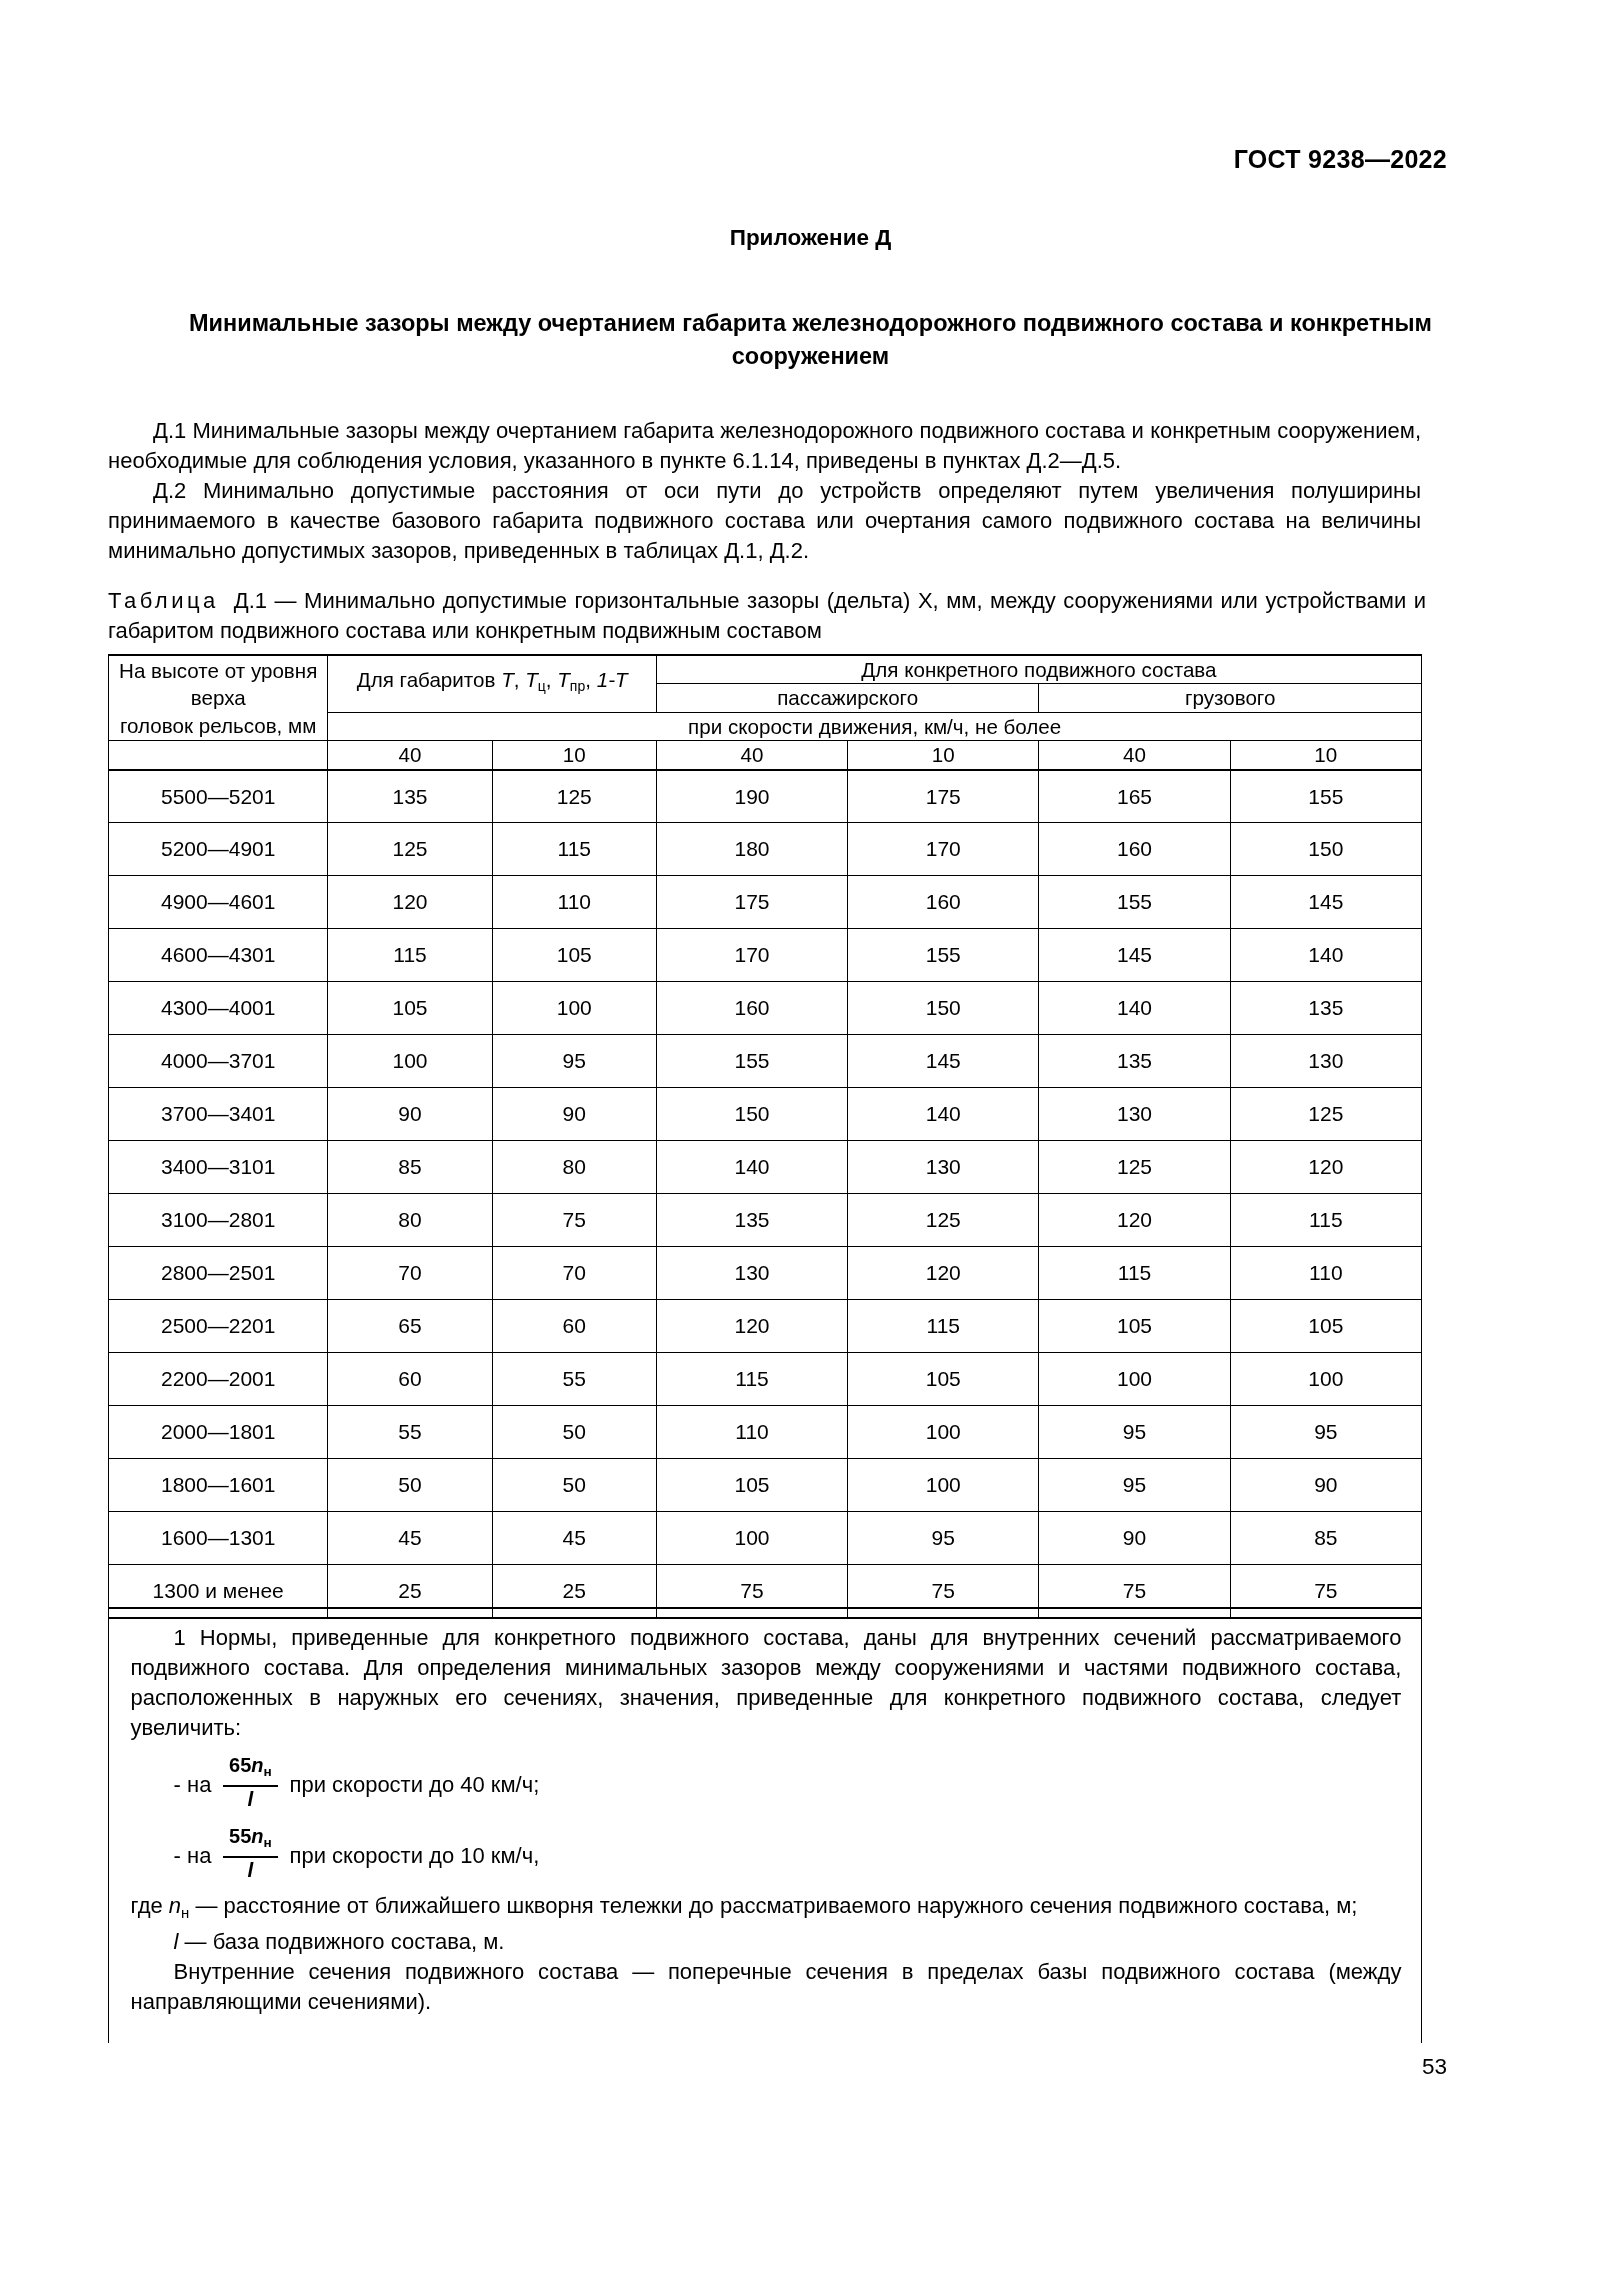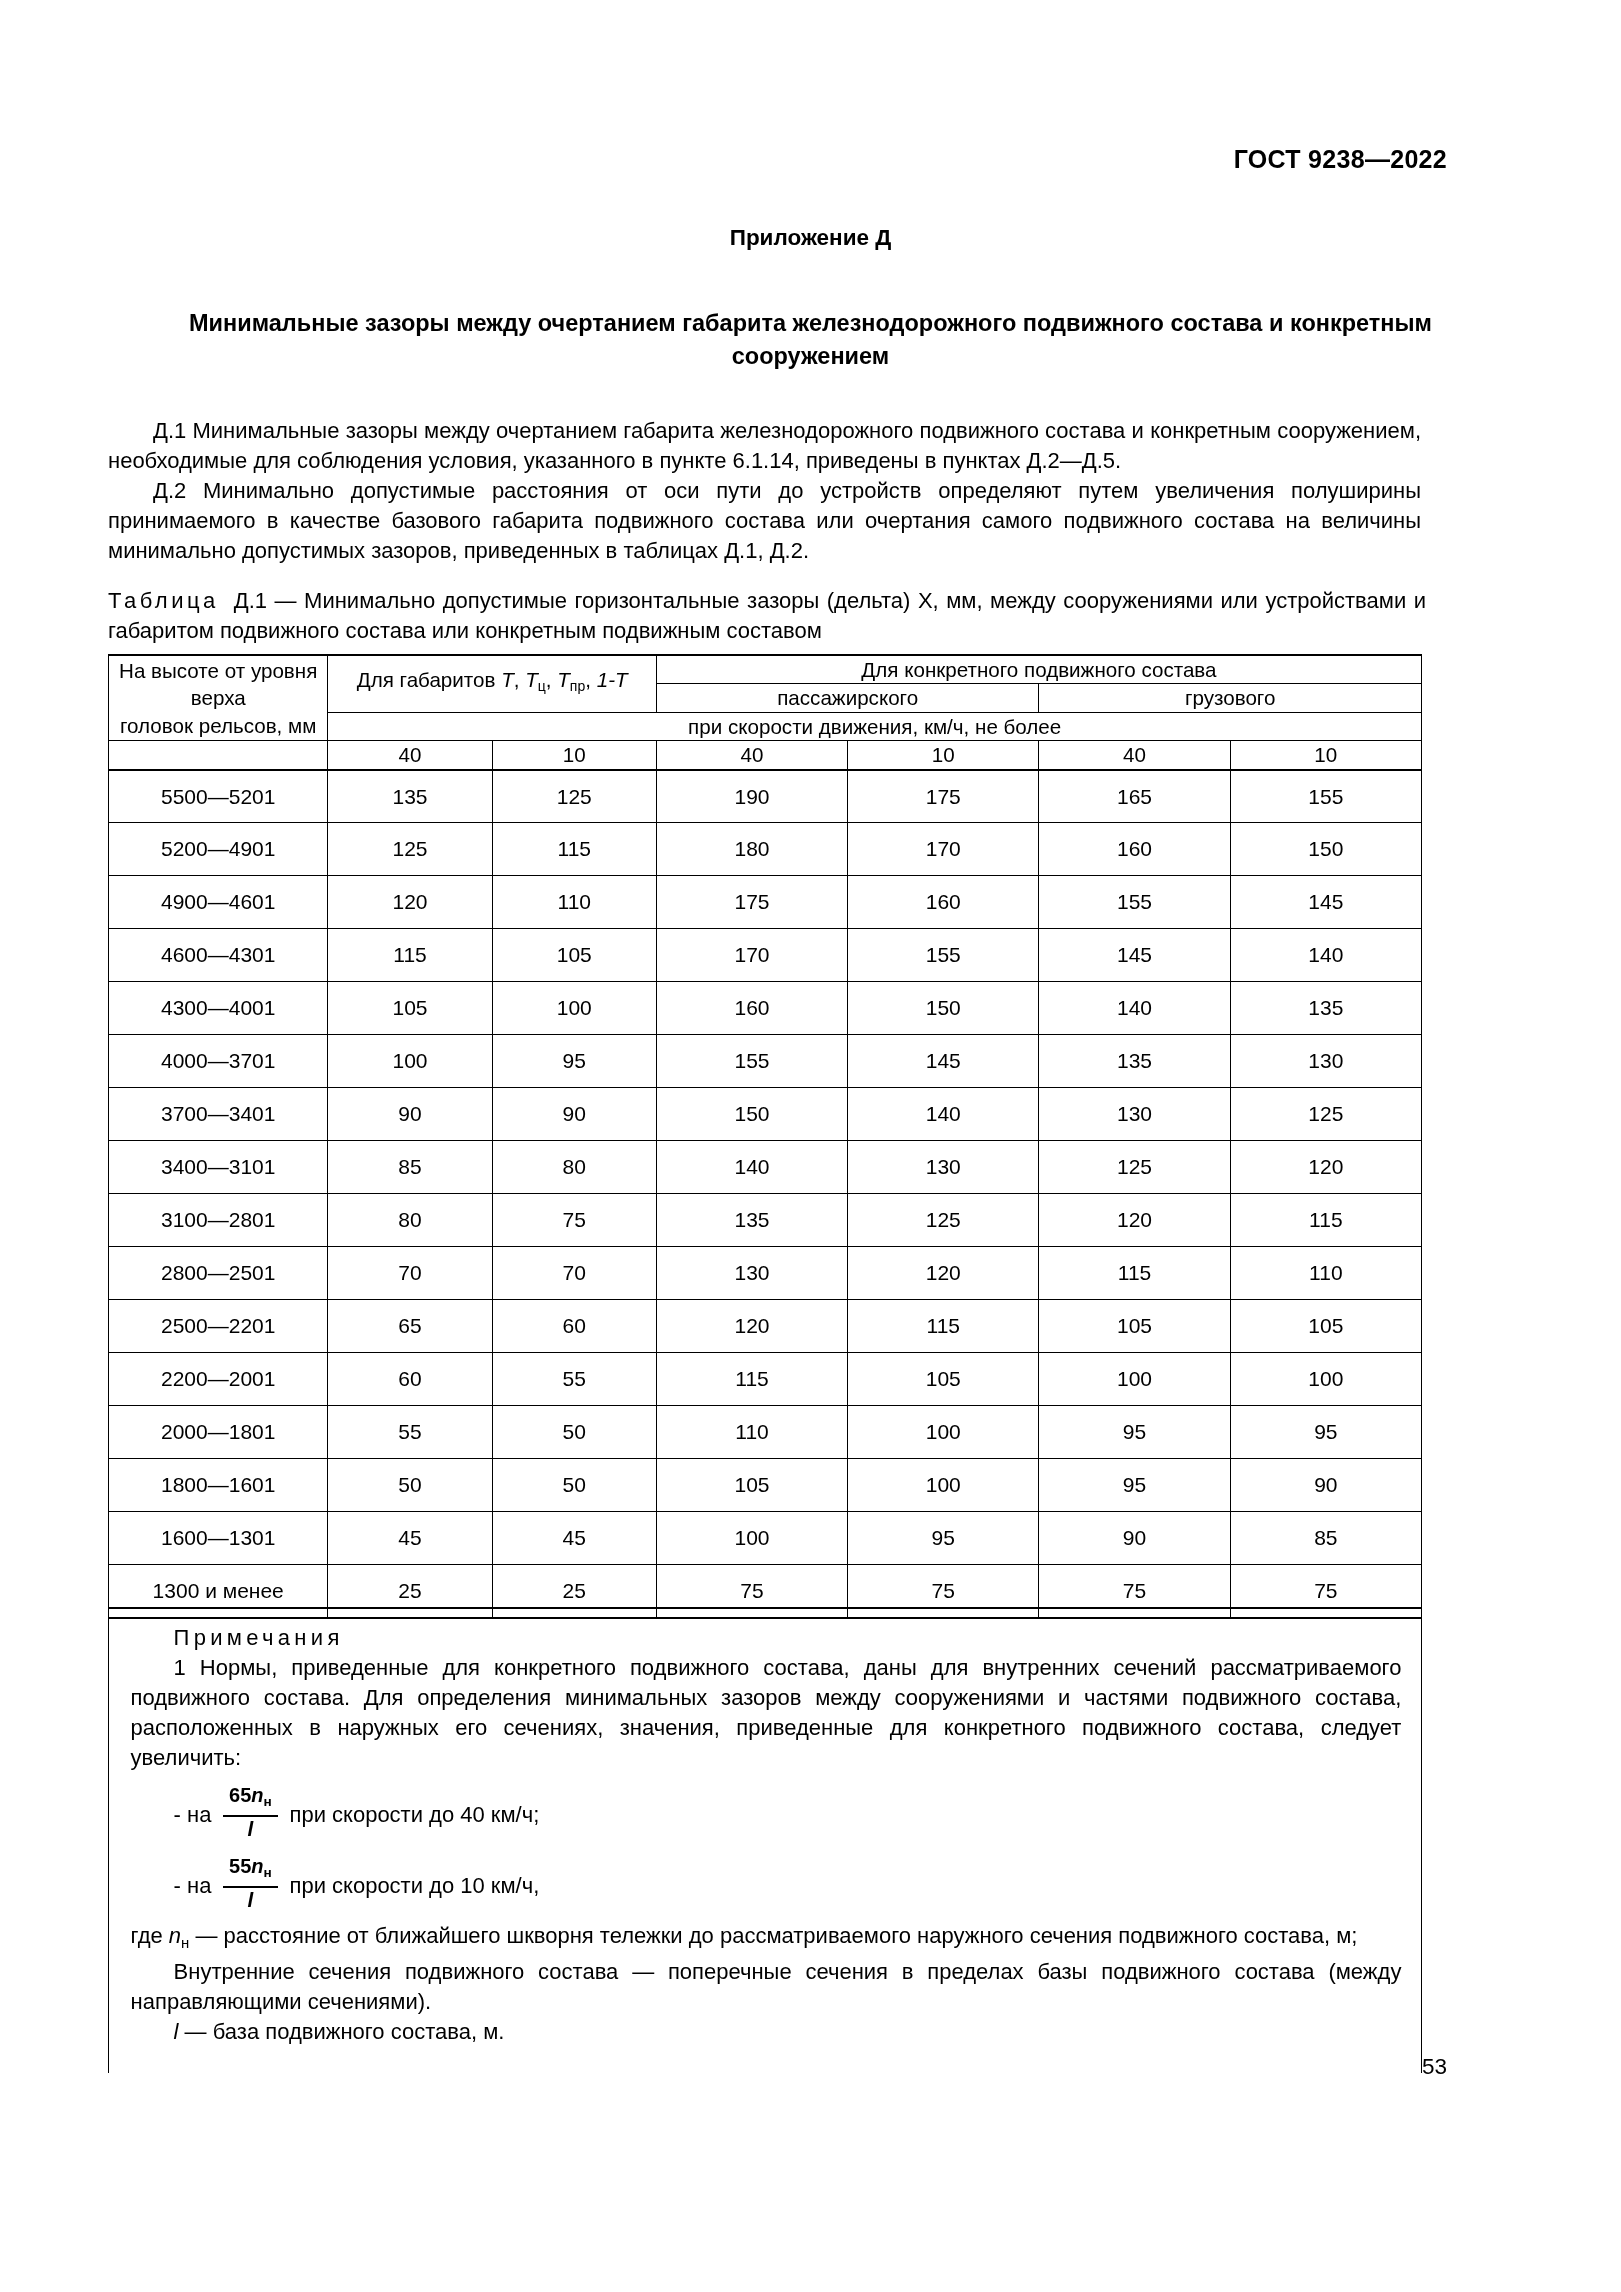--- a/index.html
+++ b/index.html
@@ -376,21 +376,20 @@
           <td class="val thick-bot">75</td>
           <td class="val thick-bot">75</td>
           <td class="val thick-bot">75</td>
           <td class="val thick-bot">75</td>
         </tr>
       </tbody>
     </table>
   </div>
 
   <div class="notes">
-    <p class="nt-head">Примечания</p>
     <p class="indent">1 Нормы, приведенные для конкретного подвижного состава, даны для внутренних сечений рассматриваемого подвижного состава. Для определения минимальных зазоров между сооружениями и частями подвижного состава, расположенных в наружных его сечениях, значения, приведенные для конкретного подвижного состава, следует увеличить:</p>
 
     <div class="frac-line">
       <span>- на</span>
       <span class="frac">
         <span class="num"><span>65</span><span class="itn">n</span><span class="sub">н</span></span>
         <span class="den">l</span>
       </span>
       <span>при скорости до 40 км/ч;</span>
     </div>
@@ -398,20 +397,20 @@
     <div class="frac-line">
       <span>- на</span>
       <span class="frac">
         <span class="num"><span>55</span><span class="itn">n</span><span class="sub">н</span></span>
         <span class="den">l</span>
       </span>
       <span>при скорости до 10 км/ч,</span>
     </div>
 
     <p>где&nbsp;<span class="it">n</span><span class="sub">н</span><span> — расстояние от ближайшего шкворня тележки до рассматриваемого наружного сечения подвижного состава, м;</span></p>
+    <p class="indent"><span class="it">l</span><span> — база подвижного состава, м.</span></p>
     <p class="indent">Внутренние сечения подвижного состава — поперечные сечения в пределах базы подвижного состава (между направляющими сечениями).</p>
-    <p class="indent"><span class="it">l</span><span> — база подвижного состава, м.</span></p>
   </div>
 
   <div class="page-num">53</div>
 
 </div>
 
 
 </body></html>

